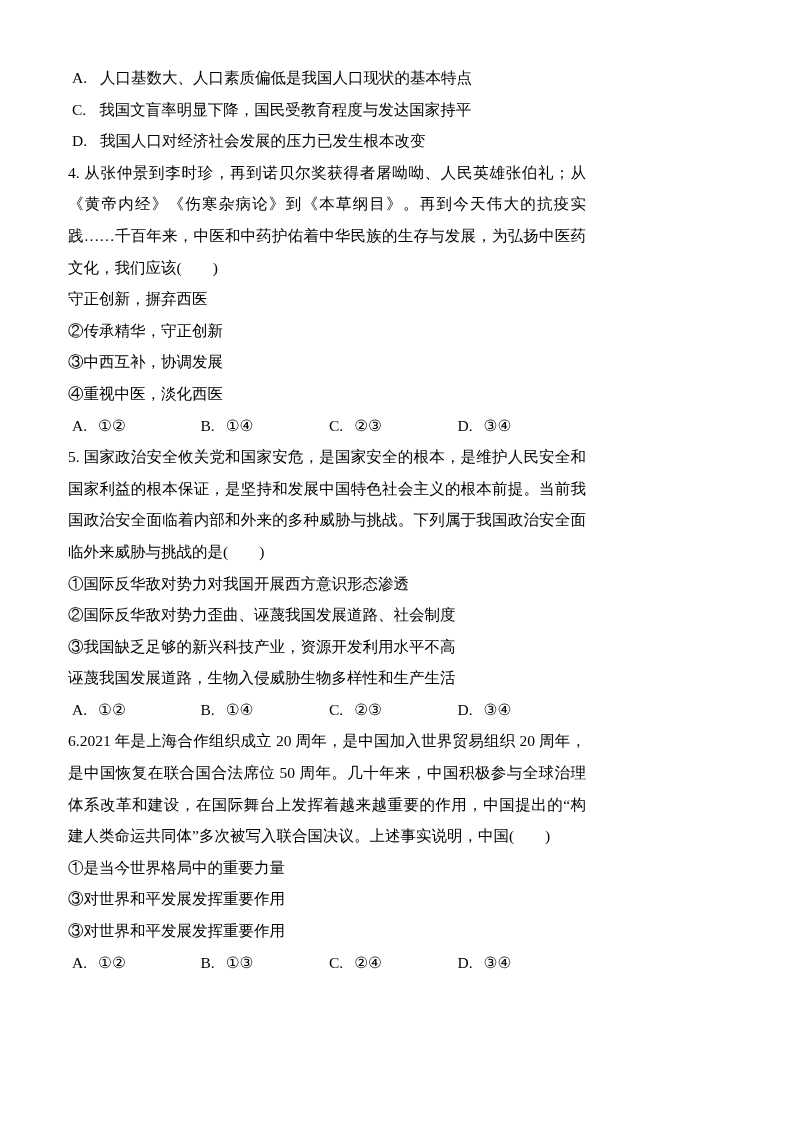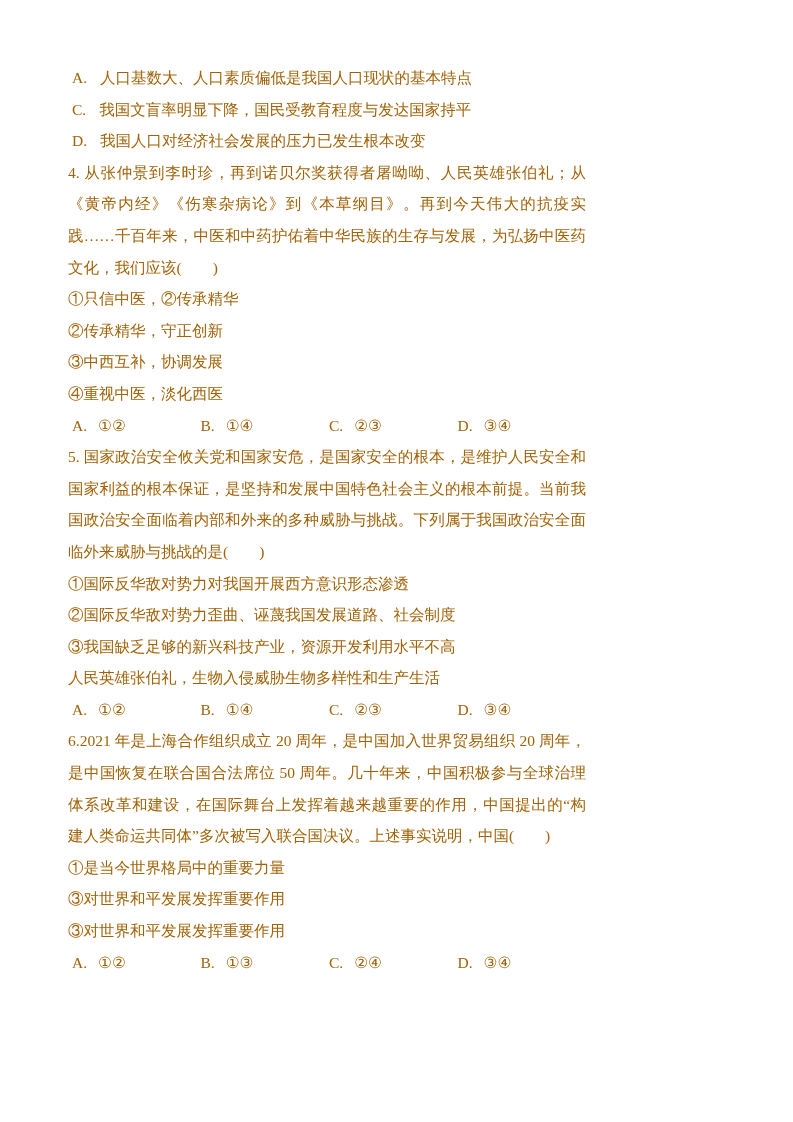--- a/index.html
+++ b/index.html
@@ -10,21 +10,21 @@
   .page {
     position: relative;
     width: 652px;
     height: 1122px;
     box-sizing: border-box;
     background: #ffffff;
     padding: 62px 66px 0 68px;
     font-family: "Liberation Serif", "DejaVu Serif", serif;
     font-size: 15.5px;
     line-height: 31.6px;
-    color: #a16207;
+    color: #000000;
     overflow: hidden;
   }
   p { margin: 0; }
   .opt-line {
     padding-left: 4px;
     white-space: nowrap;
   }
   .opt-label { margin-right: 13px; }
   .stem {
     text-align: justify;
@@ -43,36 +43,36 @@
 </head>
 <body>
 
 <div class="page">
 
   <p class="opt-line"><span class="opt-label">A.</span><span>人口基数大、人口素质偏低是我国人口现状的基本特点</span></p>
   <p class="opt-line"><span class="opt-label">C.</span><span>我国文盲率明显下降，国民受教育程度与发达国家持平</span></p>
   <p class="opt-line"><span class="opt-label">D.</span><span>我国人口对经济社会发展的压力已发生根本改变</span></p>
 
   <p class="stem">4. 从张仲景到李时珍，再到诺贝尔奖获得者屠呦呦、人民英雄张伯礼；从《黄帝内经》《伤寒杂病论》到《本草纲目》。再到今天伟大的抗疫实践……千百年来，中医和中药护佑着中华民族的生存与发展，为弘扬中医药文化，我们应该(　　)</p>
-  <p class="sub-item">①只信中医，②传承精华</p>
+  <p class="sub-item">守正创新，摒弃西医</p>
   <p class="sub-item">②传承精华，守正创新</p>
   <p class="sub-item">③中西互补，协调发展</p>
   <p class="sub-item">④重视中医，淡化西医</p>
   <div class="choices-row">
     <span class="choice"><span class="choice-label">A.</span><span>①②</span></span>
     <span class="choice"><span class="choice-label">B.</span><span>①④</span></span>
     <span class="choice"><span class="choice-label">C.</span><span>②③</span></span>
     <span class="choice"><span class="choice-label">D.</span><span>③④</span></span>
   </div>
 
   <p class="stem">5. 国家政治安全攸关党和国家安危，是国家安全的根本，是维护人民安全和国家利益的根本保证，是坚持和发展中国特色社会主义的根本前提。当前我国政治安全面临着内部和外来的多种威胁与挑战。下列属于我国政治安全面临外来威胁与挑战的是(　　)</p>
   <p class="sub-item">①国际反华敌对势力对我国开展西方意识形态渗透</p>
   <p class="sub-item">②国际反华敌对势力歪曲、诬蔑我国发展道路、社会制度</p>
   <p class="sub-item">③我国缺乏足够的新兴科技产业，资源开发利用水平不高</p>
-  <p class="sub-item">人民英雄张伯礼，生物入侵威胁生物多样性和生产生活</p>
+  <p class="sub-item">诬蔑我国发展道路，生物入侵威胁生物多样性和生产生活</p>
   <div class="choices-row">
     <span class="choice"><span class="choice-label">A.</span><span>①②</span></span>
     <span class="choice"><span class="choice-label">B.</span><span>①④</span></span>
     <span class="choice"><span class="choice-label">C.</span><span>②③</span></span>
     <span class="choice"><span class="choice-label">D.</span><span>③④</span></span>
   </div>
 
   <p class="stem">6.2021 年是上海合作组织成立 20 周年，是中国加入世界贸易组织 20 周年，是中国恢复在联合国合法席位 50 周年。几十年来，中国积极参与全球治理体系改革和建设，在国际舞台上发挥着越来越重要的作用，中国提出的“构建人类命运共同体”多次被写入联合国决议。上述事实说明，中国(　　)</p>
   <p class="sub-item">①是当今世界格局中的重要力量</p>
   <p class="sub-item">③对世界和平发展发挥重要作用</p>

